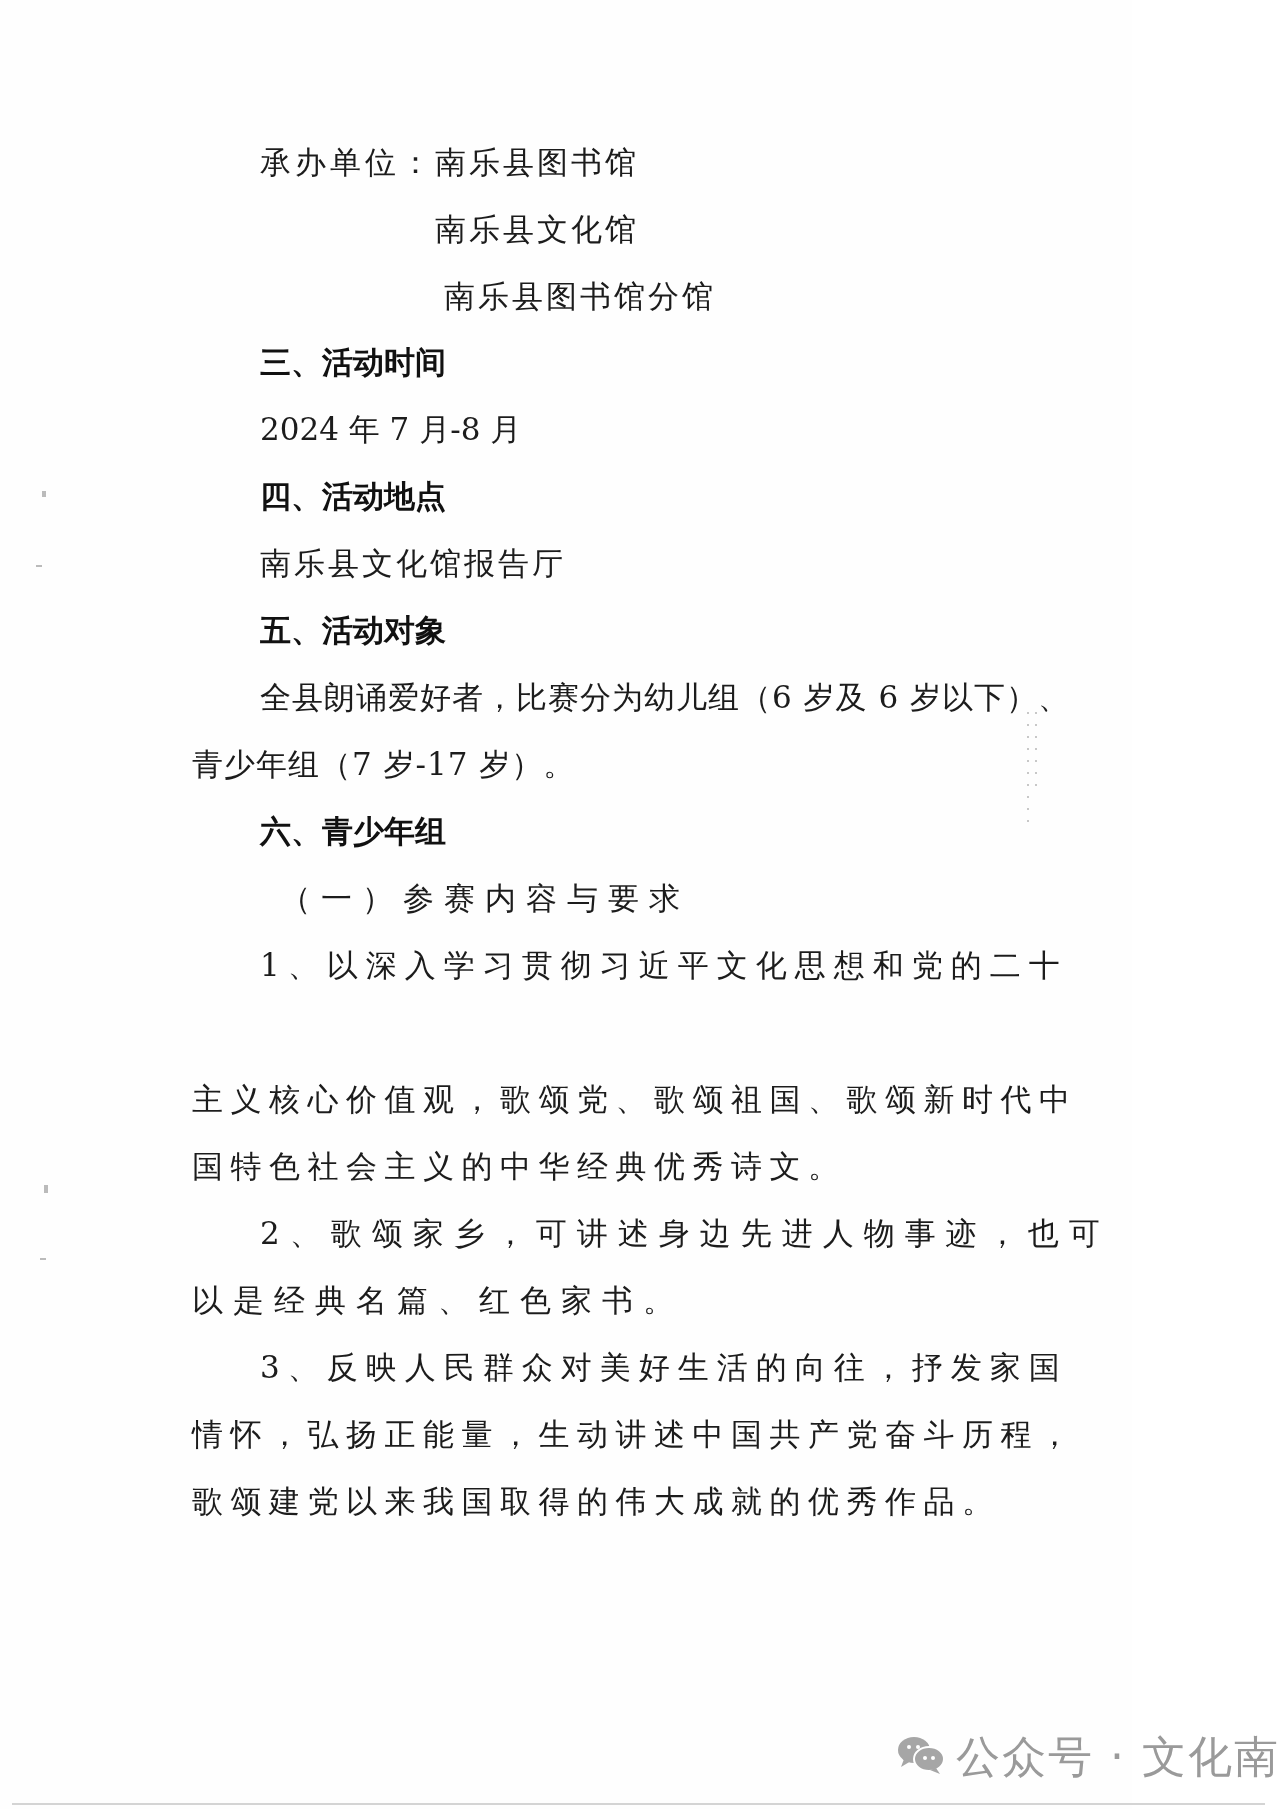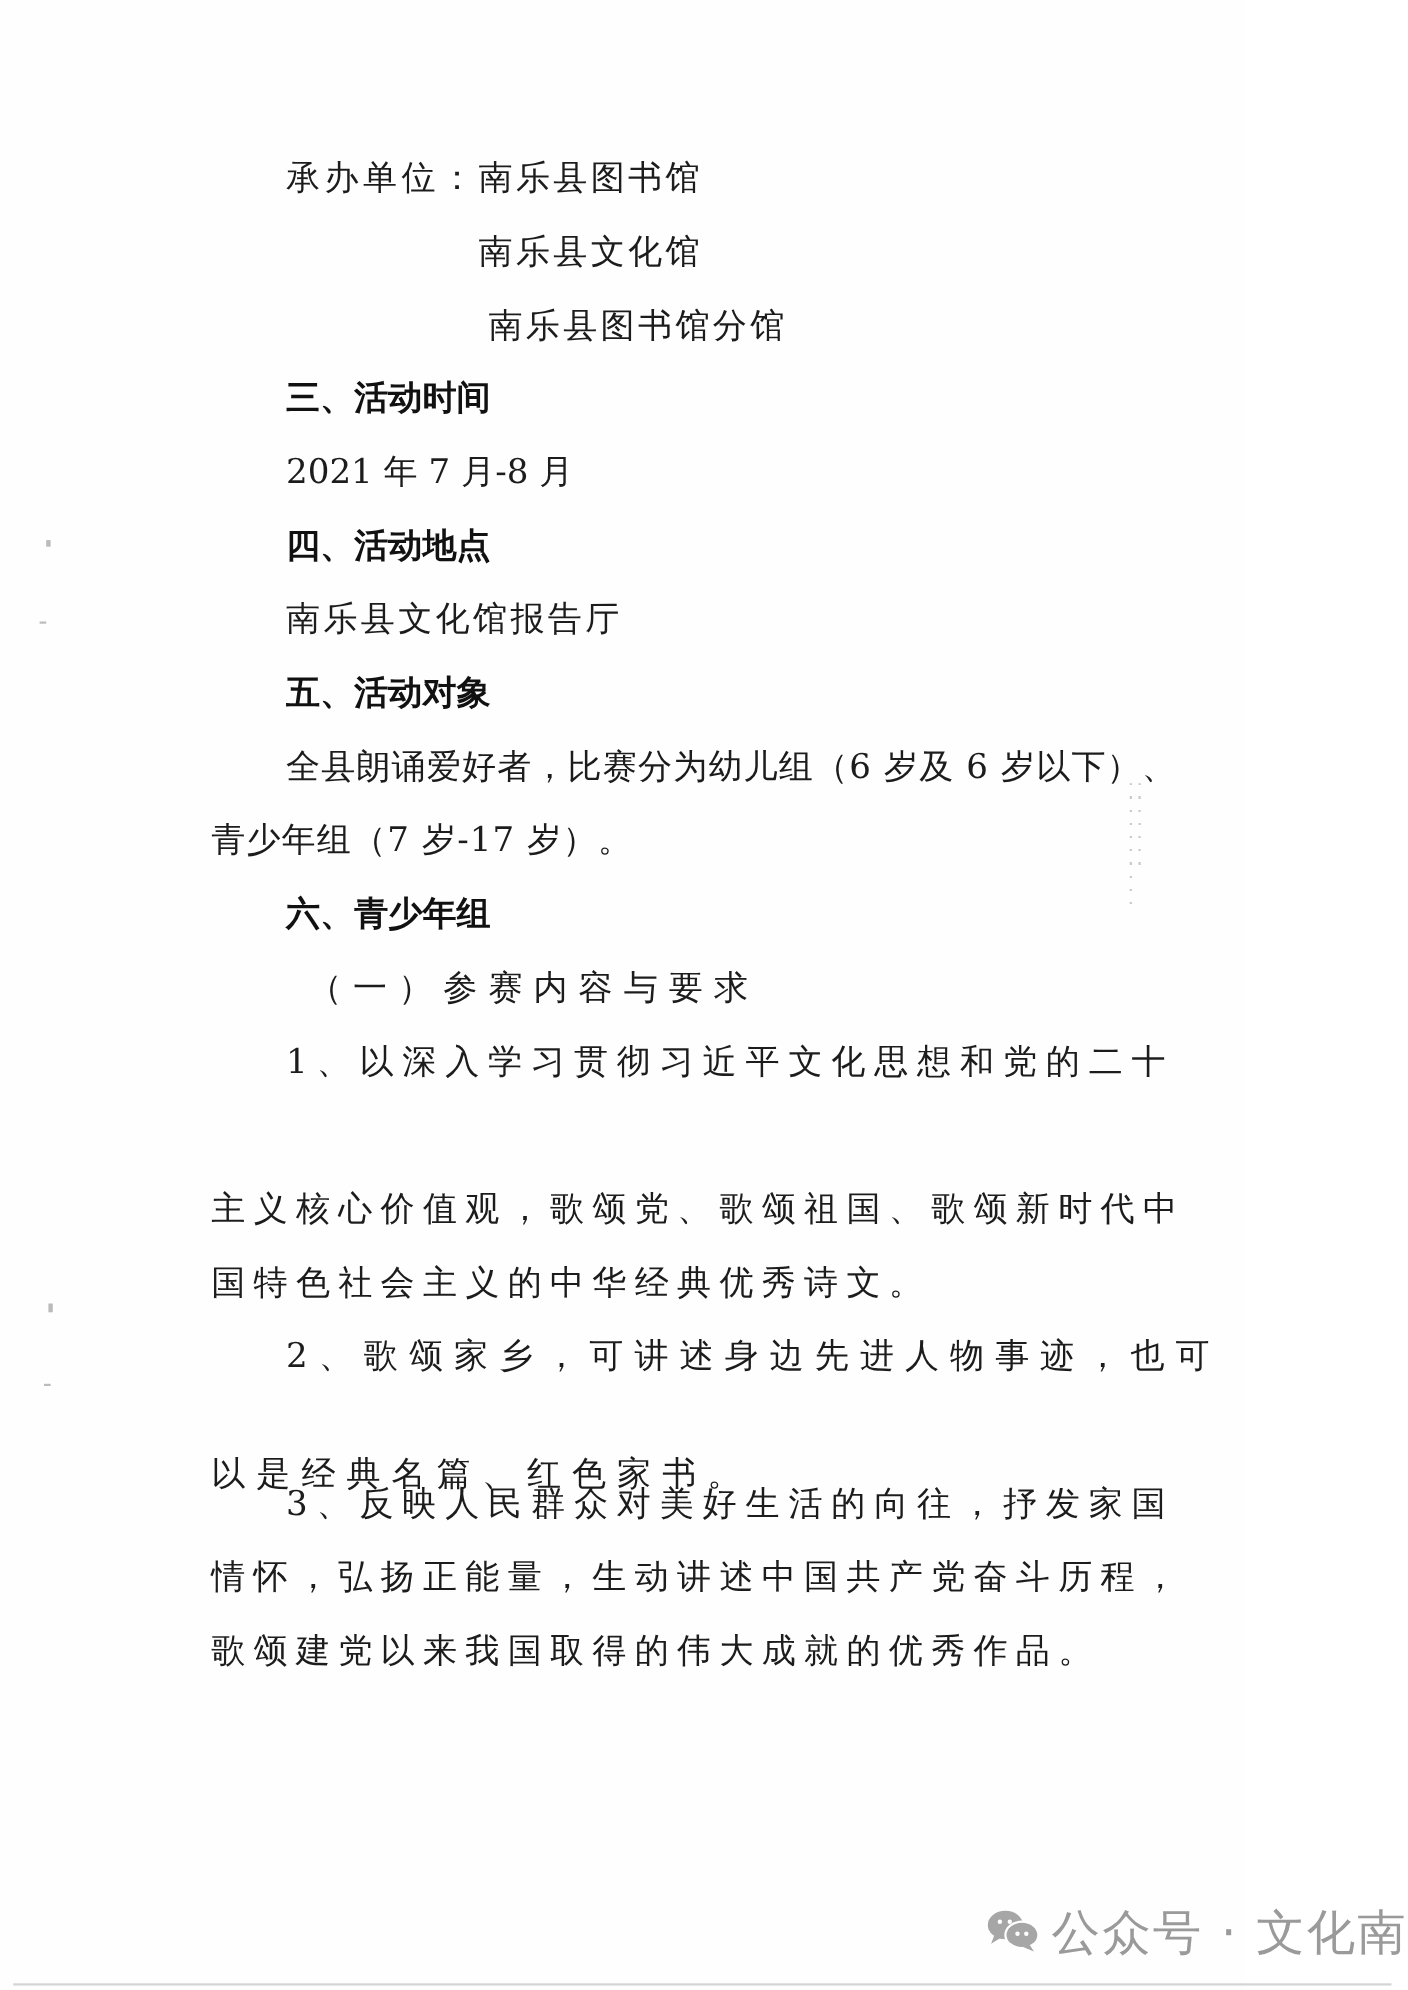--- a/index.html
+++ b/index.html
@@ -81,38 +81,38 @@
   <div class="speck" style="left:40px;top:1258px;width:6px;height:2px;"></div>
   <div class="dots" style="left:1027px;top:712px;height:110px;"></div>
   <div class="dots" style="left:1035px;top:712px;height:80px;"></div>
 
   <div class="line" style="left:260px;top:144px;letter-spacing:4px;">承办单位：</div>
   <div class="line" style="left:435px;top:144px;letter-spacing:3px;">南乐县图书馆</div>
   <div class="line" style="left:435px;top:211px;letter-spacing:3px;">南乐县文化馆</div>
   <div class="line" style="left:413px;top:278px;letter-spacing:3px;margin-left:31px;">南乐县图书馆分馆</div>
 
   <div class="line heading" style="left:260px;top:344px;text-align:center;">三、活动时间</div>
-  <div class="line" style="left:260px;top:411px;">2021 年 7 月-8 月</div>
+  <div class="line" style="left:260px;top:411px;">2024 年 7 月-8 月</div>
 
   <div class="line heading" style="left:260px;top:478px;">四、活动地点</div>
   <div class="line" style="left:260px;top:545px;letter-spacing:3px;">南乐县文化馆报告厅</div>
 
   <div class="line heading" style="left:260px;top:612px;">五、活动对象</div>
   <div class="line" style="left:260px;top:679px;letter-spacing:1px;">全县朗诵爱好者，比赛分为幼儿组（6 岁及 6 岁以下）、</div>
   <div class="line" style="left:192px;top:746px;letter-spacing:1px;">青少年组（7 岁-17 岁）。</div>
 
   <div class="line heading" style="left:260px;top:813px;">六、青少年组</div>
   <div class="line" style="left:280px;top:880px;letter-spacing:10px;">（一）参赛内容与要求</div>
 
   <div class="line" style="left:260px;top:947px;letter-spacing:8px;">1、以深入学习贯彻习近平文化思想和党的二十</div>
   <div class="line" style="left:192px;top:1081px;letter-spacing:7.5px;">主义核心价值观，歌颂党、歌颂祖国、歌颂新时代中</div>
   <div class="line" style="left:192px;top:1148px;letter-spacing:7.5px;">国特色社会主义的中华经典优秀诗文。</div>
 
   <div class="line" style="left:260px;top:1215px;letter-spacing:10px;">2、歌颂家乡，可讲述身边先进人物事迹，也可</div>
-  <div class="line" style="left:192px;top:1282px;letter-spacing:10px;margin-top:40px;">以是经典名篇、红色家书。</div>
+  <div class="line" style="left:192px;top:1282px;letter-spacing:10px;">以是经典名篇、红色家书。</div>
 
   <div class="line" style="left:260px;top:1349px;letter-spacing:8px;">3、反映人民群众对美好生活的向往，抒发家国</div>
   <div class="line" style="left:192px;top:1416px;letter-spacing:7.5px;">情怀，弘扬正能量，生动讲述中国共产党奋斗历程，</div>
   <div class="line" style="left:192px;top:1483px;letter-spacing:7.5px;">歌颂建党以来我国取得的伟大成就的优秀作品。</div>
 
   <div class="watermark">
     <span>
       <svg width="50" height="40" viewBox="0 0 50 40">
         <ellipse cx="18" cy="15" rx="16" ry="13" fill="#a6a6a6"></ellipse>
         <path d="M8 24 L5 32 L15 26 Z" fill="#a6a6a6"></path>

